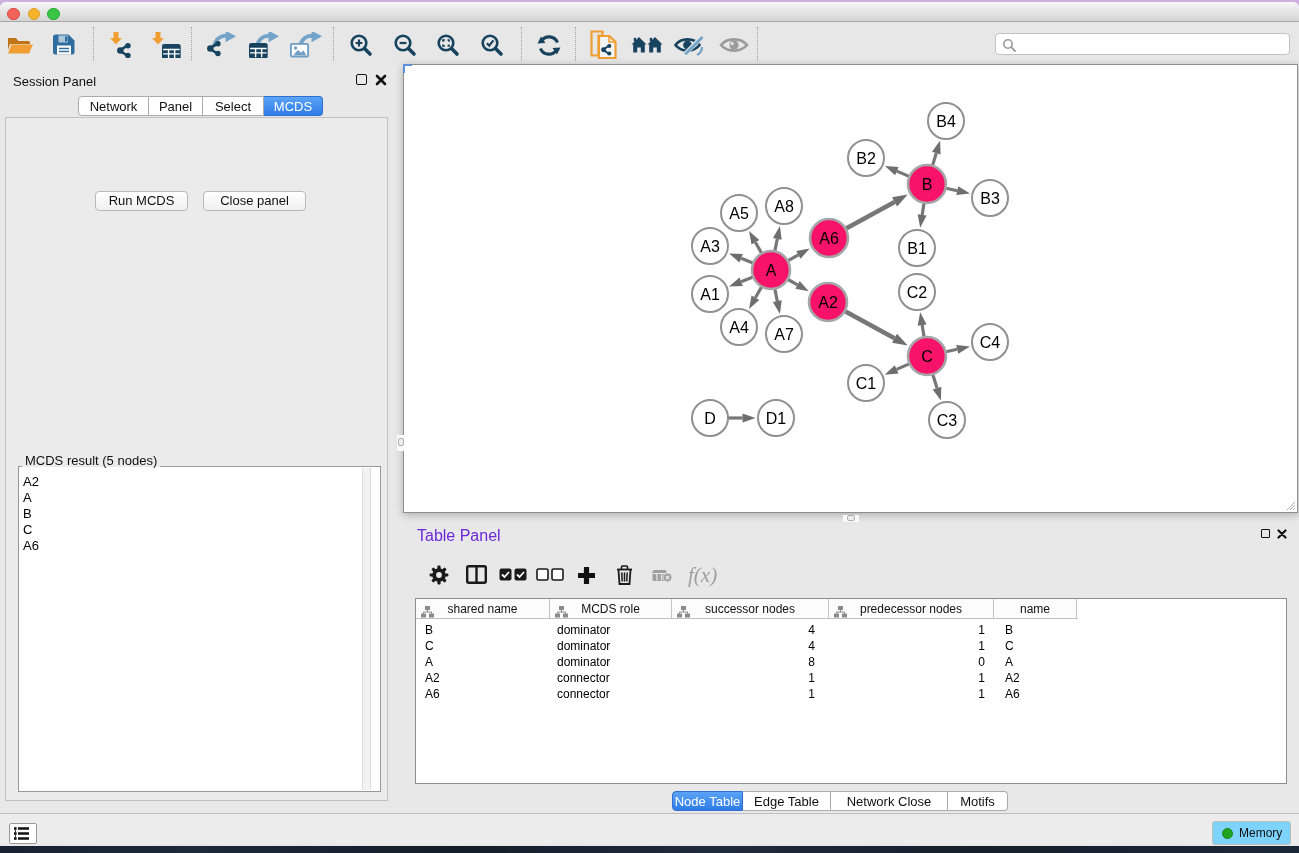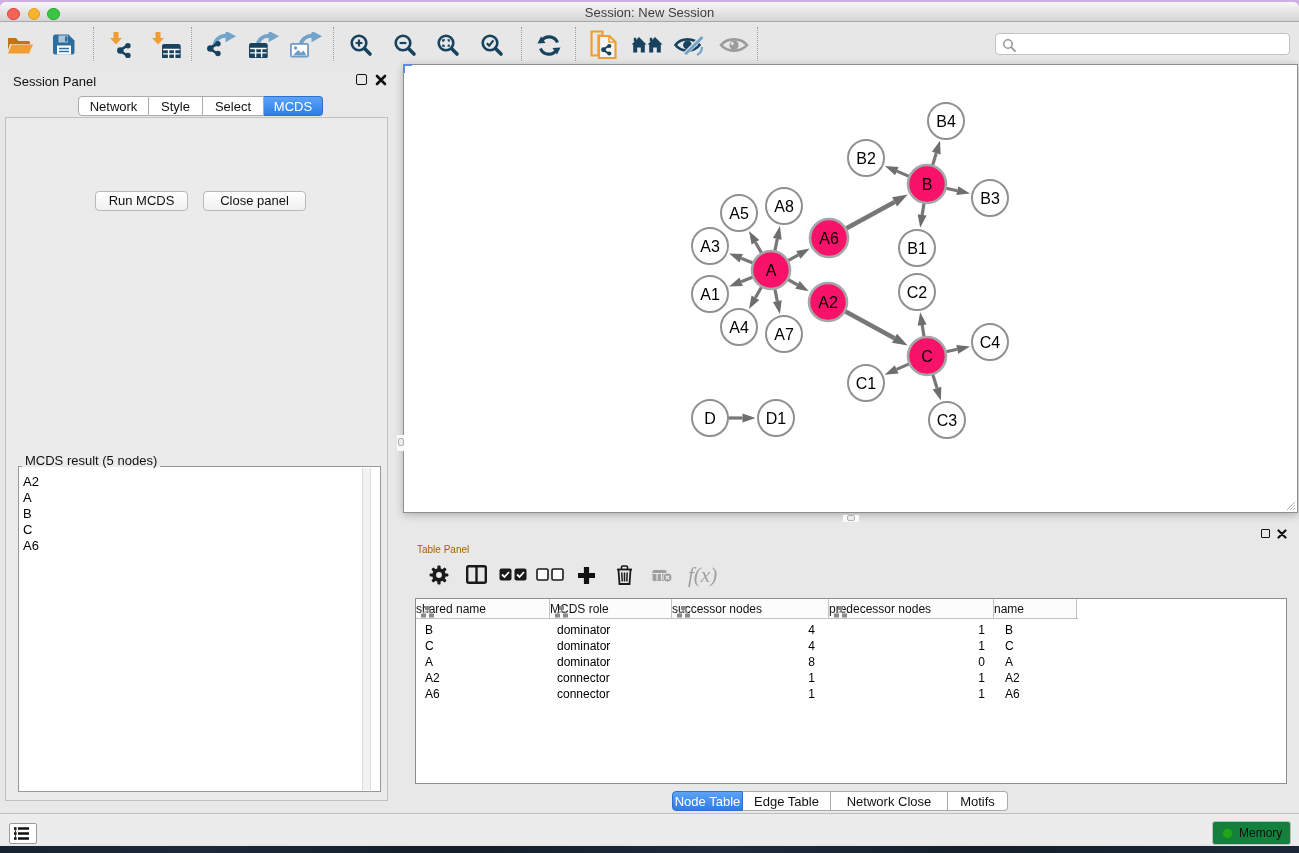--- a/index.html
+++ b/index.html
@@ -31,38 +31,37 @@
 #mcdslist{position:absolute;left:0;top:0;width:361px;height:324px;background:#fff;padding-top:7px}
 #mcdslist .it{font-size:13px;color:#000;padding-left:4px;height:16px;line-height:16px}
 #mcdsscroll{position:absolute;right:9px;top:1px;width:9px;height:322px;background:#f2f2f2;border-left:1px solid #ddd;border-right:1px solid #ddd}
 
 #netwin{position:absolute;left:403px;top:62px;width:895px;height:449px;background:#fff;border:1px solid #8e8e8e;box-shadow:0 2px 8px rgba(0,0,0,0.25)}
 #nettitle{position:absolute;left:0;top:0;width:100%;height:20px;background:linear-gradient(#f6f6f6,#d5d5d5);border-bottom:1px solid #aaa}
 #nettitle .t{position:absolute;left:0;right:0;top:3px;text-align:center;font-size:13px;color:#2d2d2d}
 #graph{position:absolute;left:0px;top:21px}
 
 #tp{position:absolute;left:405px;top:520px;width:894px;height:291px}
-#tp .hdr{position:absolute;left:12px;top:22px;font-size:10px;color:#a16207}
+#tp .hdr{position:absolute;left:12px;top:5px;font-size:16px;color:#6d28d9}
 #tptable{position:absolute;left:10px;top:76px;width:872px;height:186px;background:#fff;border:1px solid #8e8e8e}
 #thead{position:absolute;left:0;top:0;width:662px;height:20px;background:#fcfcfc;border-bottom:1px solid #c0c0c0;font-size:12px;color:#111}
-.hcell{position:absolute;top:0;height:20px;border-right:1px solid #c3c3c3;line-height:20px}
+.hcell{position:absolute;top:0;height:20px;border-right:1px solid #c3c3c3;text-align:center;line-height:20px}
 .trow{position:absolute;left:0;width:100%;height:16px;font-size:12px;color:#000}
 .tcell{position:absolute;top:0;height:16px;line-height:16px}
 .num{text-align:right}
 
 #statusbar{position:absolute;left:0;top:811px;width:1299px;height:31px;background:#ececec;border-top:1px solid #bfbfbf}
-#membtn{position:absolute;right:8px;top:7px;width:79px;height:24px;background:#15803d;border:1px solid #bdbdbd;border-radius:3px;font-size:12px;color:#111}
+#membtn{position:absolute;right:8px;top:7px;width:79px;height:24px;background:#7dd3fc;border:1px solid #bdbdbd;border-radius:3px;font-size:12px;color:#111}
 #listbtn{position:absolute;left:9px;top:9px;width:28px;height:21px;background:#fff;border:1px solid #9a9a9a;border-radius:2px}
 #bottomstrip{position:absolute;left:0;top:846px;width:1299px;height:7px;background:linear-gradient(90deg,#16222f,#1b2939 15%,#131d29 35%,#1e2b3c 55%,#141f2b 75%,#1a2736)}
 text{font-family:"Liberation Sans",sans-serif}
 </style></head><body>
 <div id="bottomstrip"></div>
 <div id="app">
  <div id="titlebar">
-  <span class="t">Session: New Session</span>
   <span class="light" style="left:7px;background:#f4635a;border:0.5px solid #d94a42"></span>
   <span class="light" style="left:27.5px;background:#f6b42c;border:0.5px solid #dd9e22"></span>
   <span class="light" style="left:47px;background:#3ac544;border:0.5px solid #2aa835"></span>
  </div>
  <div id="toolbar">
   <span class="tsep" style="left:93px"></span>
   <span class="tsep" style="left:191px"></span>
   <span class="tsep" style="left:333px"></span>
   <span class="tsep" style="left:521px"></span>
   <span class="tsep" style="left:575px"></span>
@@ -195,21 +194,21 @@
       </span>
  </div>
  <div id="cp">
   <span class="hdr">Session Panel</span>
   <span class="winbtns" style="left:356px;top:9px;width:11px;height:11px;border:1.5px solid #111;border-radius:2px"></span>
   <svg class="winbtns" style="left:375px;top:9px" width="12" height="12" viewBox="0 0 12 12">
         <path d="M2,2 L10,10 M10,2 L2,10" stroke="#111" stroke-width="2.6" stroke-linecap="round"></path>
       </svg>
   <div class="tabs" style="left:78px;top:31px">
    <span class="tab first" style="width:71px">Network</span>
-        <span class="tab" style="width:54px">Style</span>
+        <span class="tab" style="width:54px">Panel</span>
         <span class="tab" style="width:61px">Select</span>
         <span class="tab sel last" style="width:59px">MCDS</span>
   </div>
   <div id="cpinner">
    <span class="btn" style="left:89px;top:73px;width:93px">Run MCDS</span>
    <span class="btn" style="left:197px;top:73px;width:103px">Close panel</span>
    <div id="mcds">
           <span id="mcdsleg">MCDS result (5 nodes)</span>
      <div id="mcdslist">
        <div class="it">A2</div>

